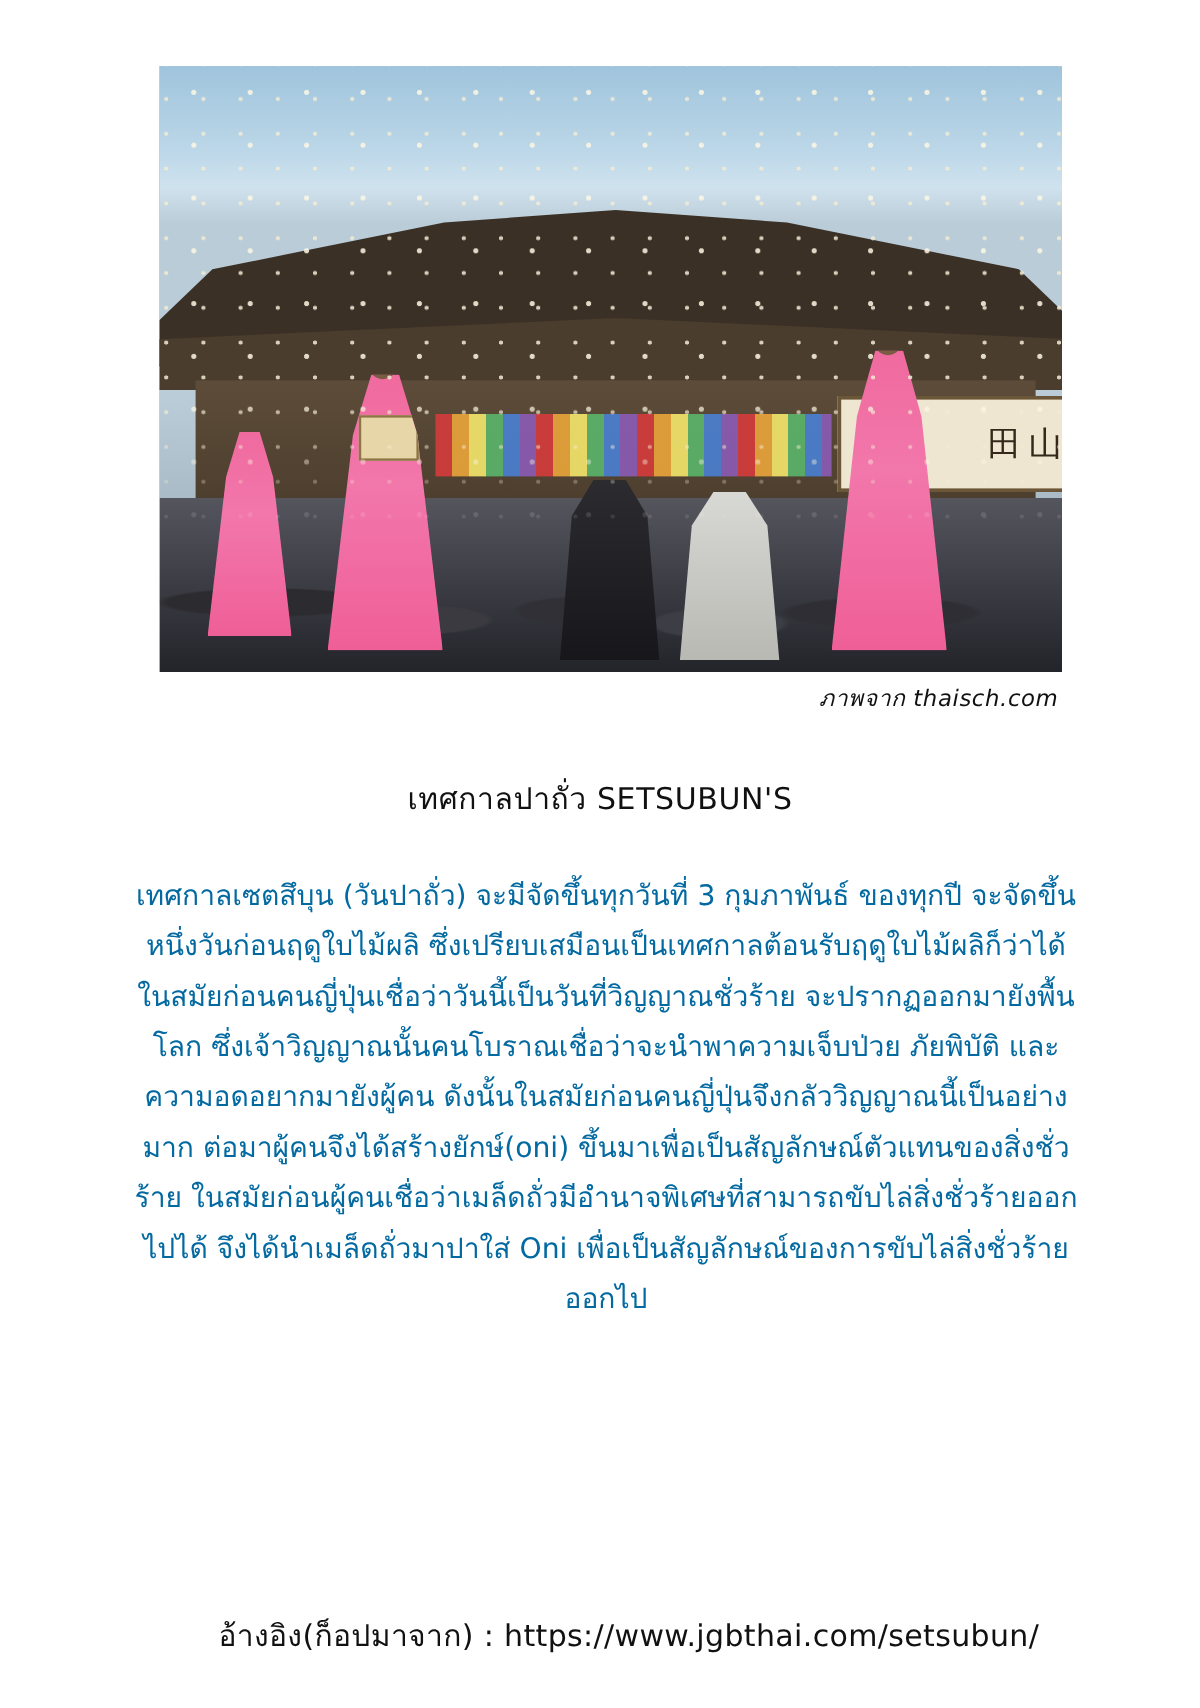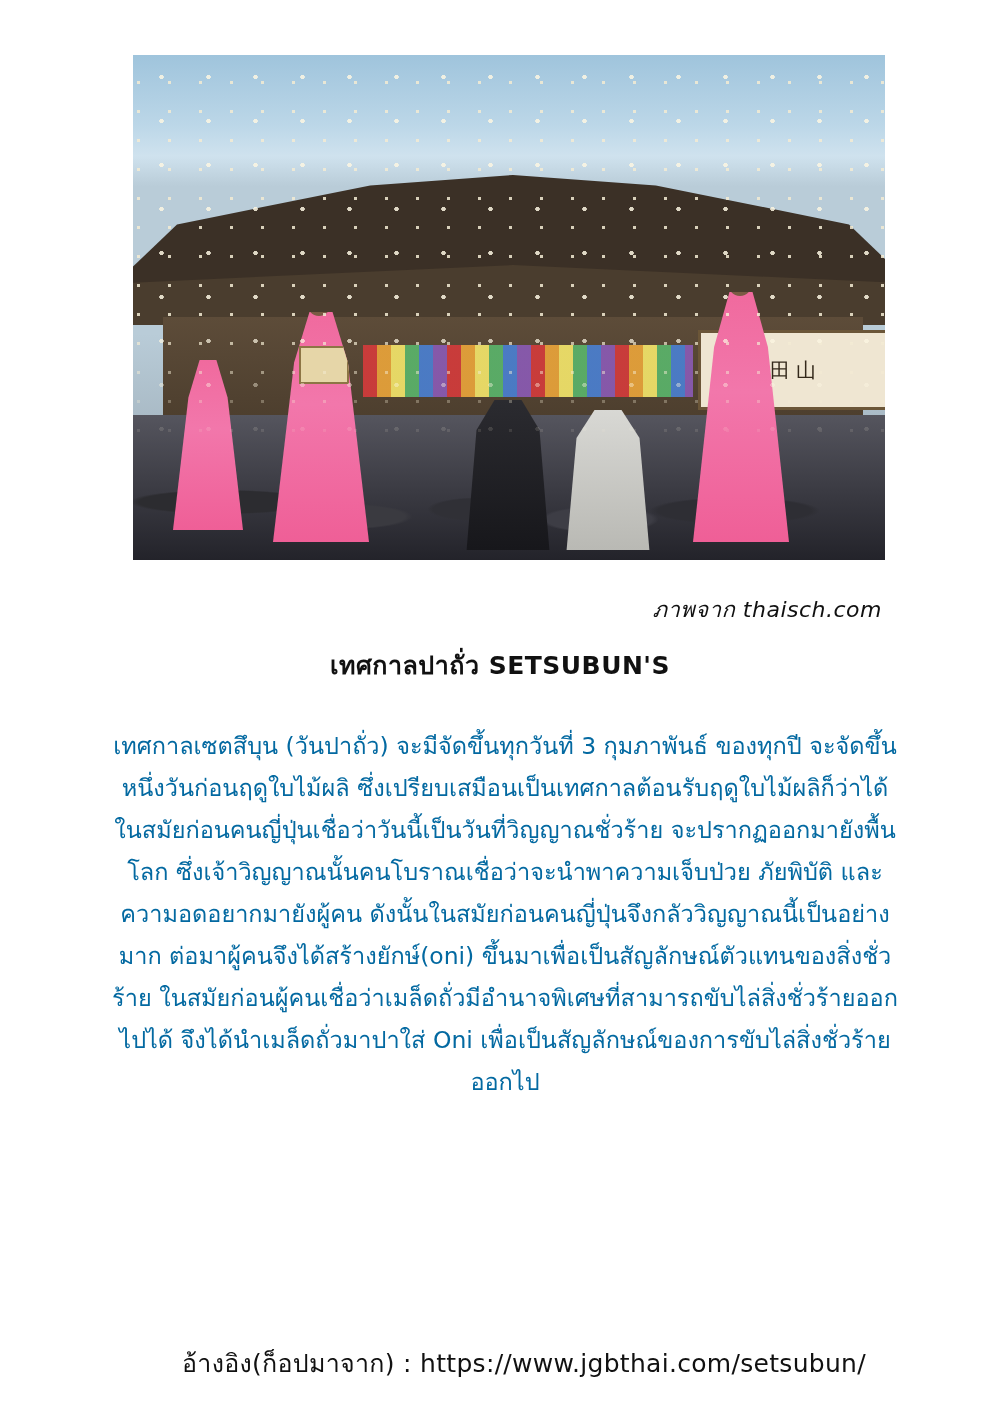--- a/index.html
+++ b/index.html
@@ -82,23 +82,23 @@
   }
   .sign {
     position: absolute;
     left: 565px;
     top: 275px;
     width: 190px;
     height: 74px;
     background: #efe6d2;
     border: 3px solid #6b5638;
     color: #33281a;
-    font-size: 20px;
+    font-size: 28px;
     letter-spacing: 6px;
-    text-align: center;
+    text-align: right;
     line-height: 74px;
     overflow: hidden;
   }
   .crowd {
     position: absolute;
     left: 0;
     bottom: 0;
     width: 752px;
     height: 145px;
     background:
@@ -152,37 +152,37 @@
     background-position: 5px 0px, 21px 13px;
     opacity: .85;
     mask-image: linear-gradient(180deg, #000 0%, #000 52%, rgba(0,0,0,0) 78%);
     -webkit-mask-image: linear-gradient(180deg, #000 0%, #000 52%, rgba(0,0,0,0) 78%);
   }
 
   
   .credit {
     position: absolute;
     right: 118px;
-    top: 592px;
+    top: 566px;
     font-family: "DejaVu Sans", sans-serif;
     font-style: italic;
-    font-size: 22px;
+    font-size: 19px;
     color: #111;
     letter-spacing: 0.5px;
     white-space: nowrap;
   }
   .title {
     position: absolute;
     left: 0;
     top: 645px;
     width: 1000px;
     text-align: center;
     font-family: "DejaVu Sans", sans-serif;
     font-size: 25px;
-    font-weight: 700;
+    font-weight: 400;
     color: #111;
     letter-spacing: 0.5px;
   }
   .body-copy {
     position: absolute;
     left: 110px;
     top: 725px;
     width: 790px;
     text-align: center;
     font-family: "DejaVu Sans", sans-serif;

